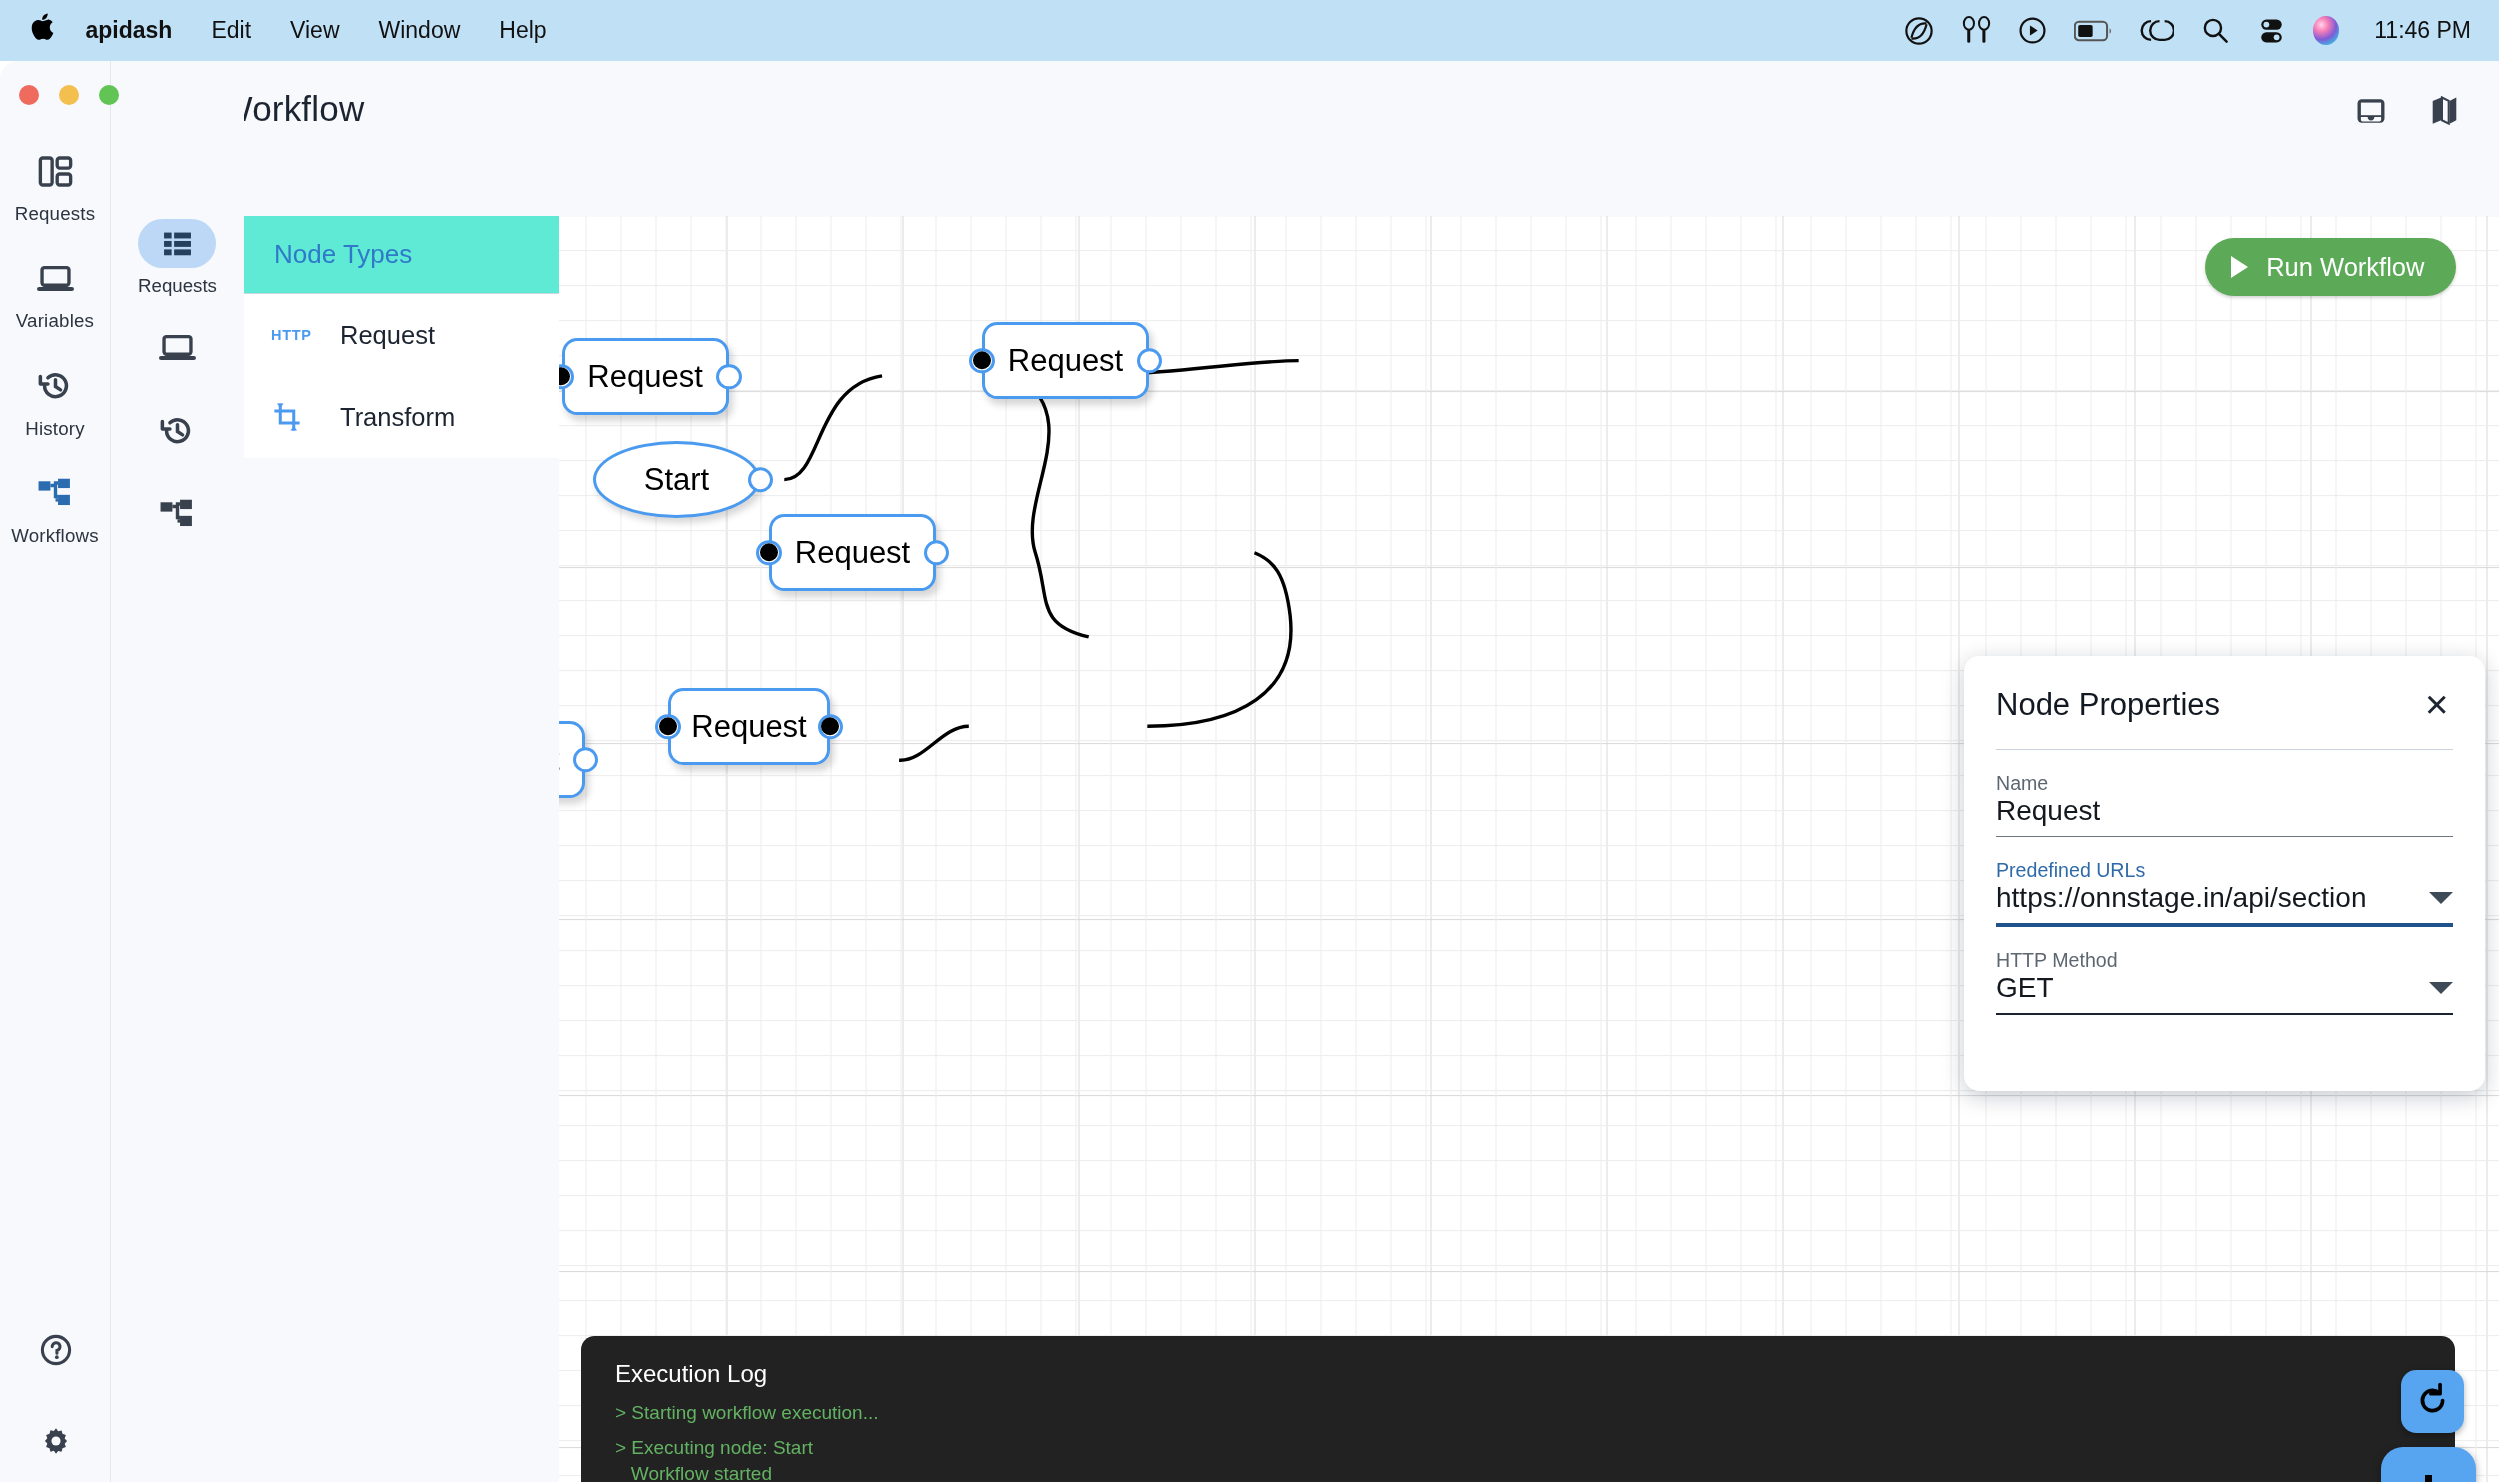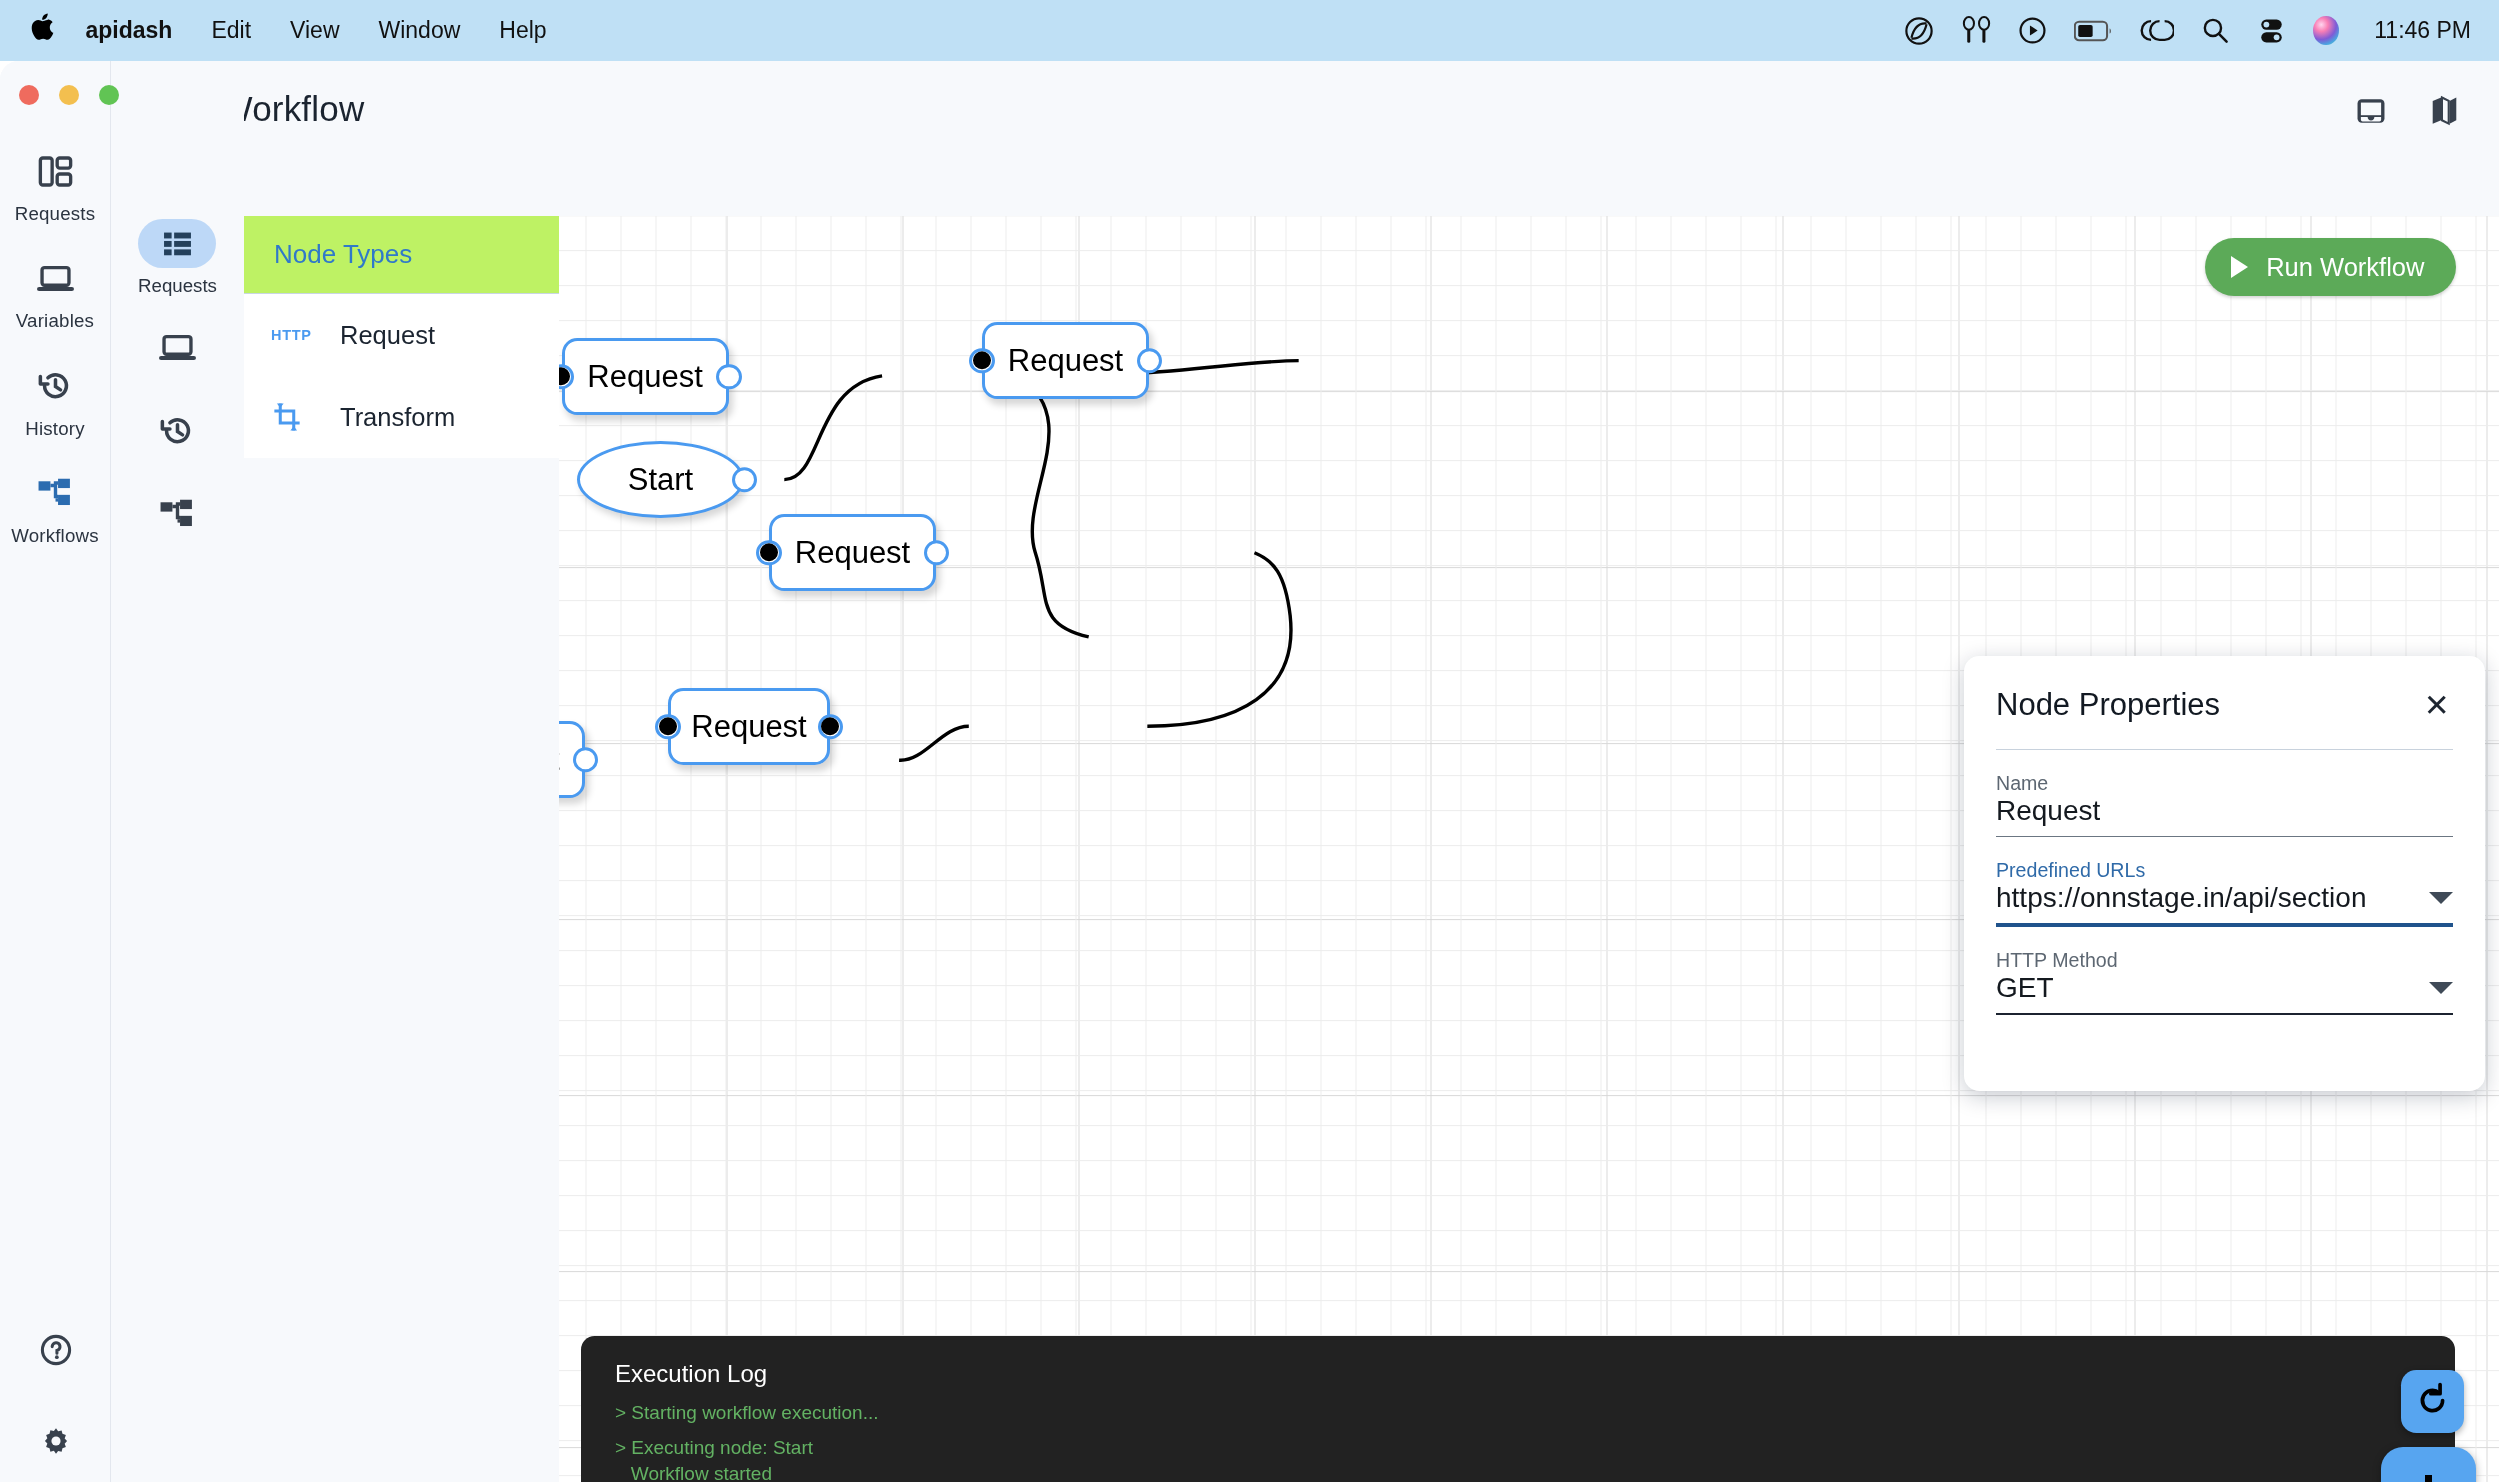--- a/index.html
+++ b/index.html
@@ -89,21 +89,21 @@
   
   #hdr-icons { position: absolute; right: 41px; top: 34px; display: flex; gap: 43px; }
   #hdr-icons svg { display: block; cursor: pointer; }
 
   
   #nodetypes {
     position: absolute; left: 244px; top: 155px; width: 315px;
     background: #ffffff;
   }
   #nt-header {
-    background: #bef264; height: 78px; display: flex; align-items: center;
+    background: #5eead4; height: 78px; display: flex; align-items: center;
     padding-left: 30px; border-bottom: 0.9px solid #c9d6e4;
   }
   #nt-header span { font-size: 26px; color: #3079c9; }
   .nt-row {
     height: 82px; display: flex; align-items: center; padding-left: 27px; cursor: pointer; gap: 8px;
   }
   .nt-ico { width: 49px; display: flex; align-items: center; justify-content: flex-start; }
   .nt-http { font-size: 14.5px; font-weight: 800; color: #4a9af0; letter-spacing: 0.7px; }
   .nt-lbl { font-size: 25.5px; color: #1b2430; margin-left: 12px; }
 
@@ -459,21 +459,21 @@
 
       <path d="M 540 188 C 700 192 800 170 870 170" fill="none" stroke="#000" stroke-width="4"></path>
 
       <path d="M 540 188 C 620 240 540 330 560 395 C 578 450 560 480 623 495" fill="none" stroke="#000" stroke-width="4"></path>
 
       <path d="M 400 640 C 430 642 450 600 482 600" fill="none" stroke="#000" stroke-width="4"></path>
 
       <path d="M 692 600 C 800 600 870 560 860 470 C 854 420 840 405 818 396" fill="none" stroke="#000" stroke-width="4"></path>
     </svg>
 
-    <div class="node ellipse" style="left:18px; top:225px; width:167px; height:77px;align-items:center;">
+    <div class="node ellipse" style="left:34px; top:225px; width:167px; height:77px;align-items:center;">
       <span class="nlabel">Start</span>
       <span class="port right"></span>
     </div>
 
     <div class="node" style="left:2.6px; top:122px; width:167px; height:77px;">
       <span class="nlabel">Request</span>
       <span class="port left filled"></span>
       <span class="port right"></span>
     </div>
 

